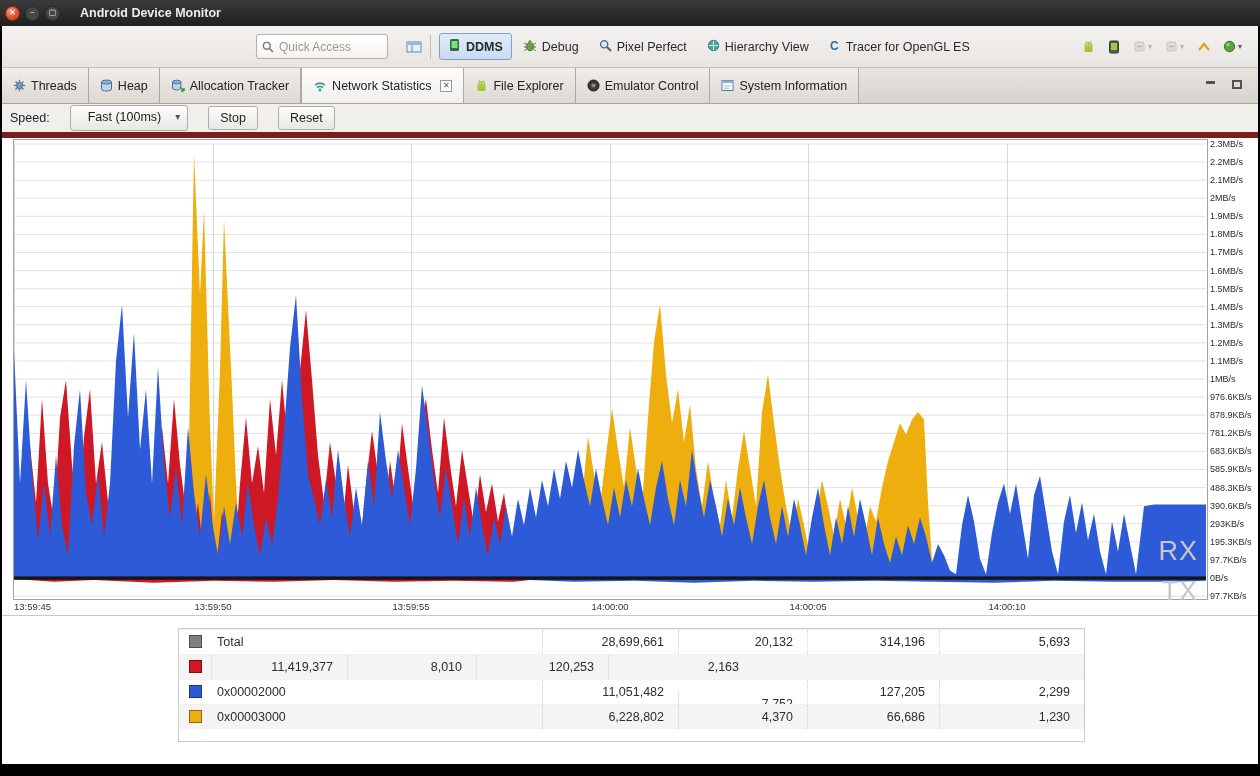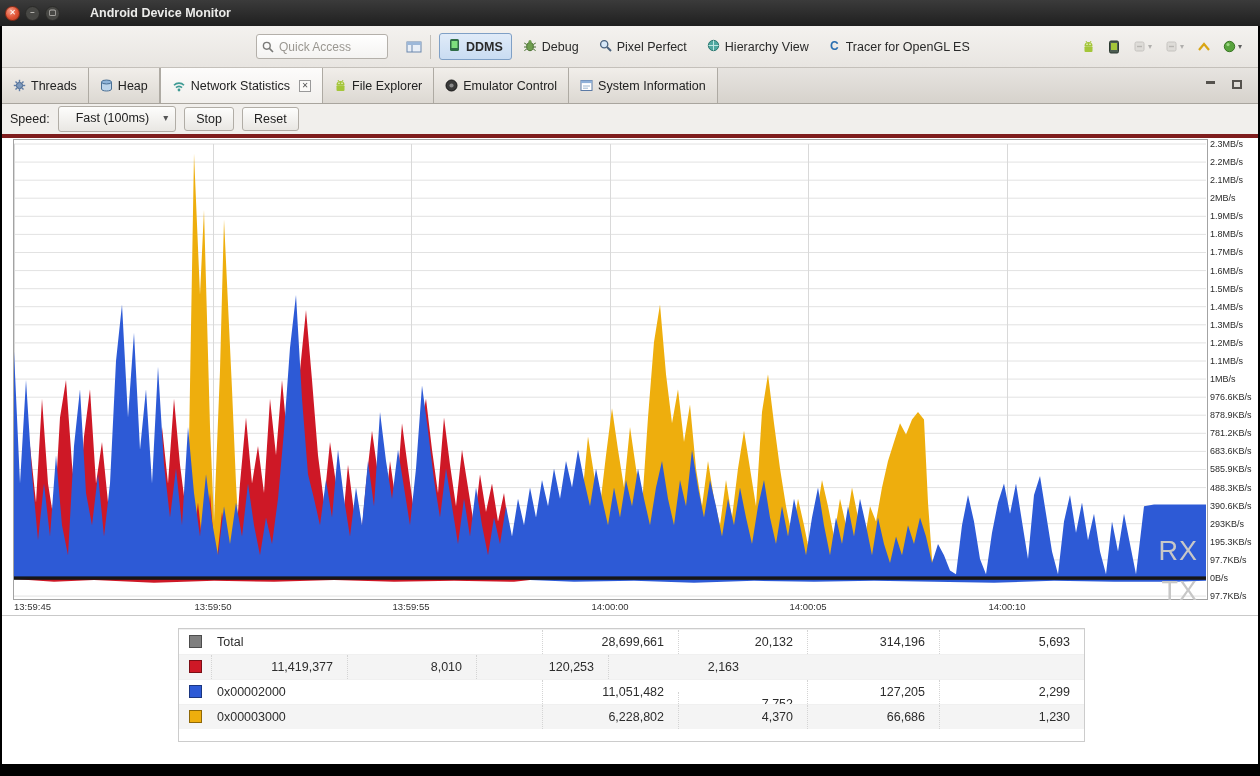--- a/index.html
+++ b/index.html
@@ -6,21 +6,21 @@
     font-family:"Liberation Sans", sans-serif; -webkit-font-smoothing:antialiased;}
   .win{position:absolute;left:2px;top:0;width:1256px;height:764px;background:#f1efec;}
   
   .titlebar{position:absolute;left:-2px;top:0;width:1260px;height:26px;
     background:linear-gradient(#3b3b3b,#1f1f1f);display:flex;align-items:center;}
   .wbtn{width:15px;height:15px;border-radius:50%;margin-left:5px;display:inline-flex;
     align-items:center;justify-content:center;background:#474744;border:1px solid #2a2a28;box-sizing:border-box;cursor:default;}
   .wbtn.close{background:radial-gradient(circle at 35% 30%, #f49c86, #e05335 55%, #b63a20);border-color:#8e2c16;}
   .wbtn .glyph{font-size:8px;line-height:8px;color:#efece7;}
   .wbtn.close .glyph{color:#fff;}
-  .wtitle{color:#ececea;font-weight:bold;font-size:12.5px;margin-left:30px;}
+  .wtitle{color:#ececea;font-weight:bold;font-size:12.5px;margin-left:20px;}
   
   .toolbar{position:absolute;left:0;top:26px;width:100%;height:42px;box-sizing:border-box;
     background:linear-gradient(#f4f2ef,#e8e5e1);border-bottom:1px solid #c4c0ba;
     display:flex;align-items:center;padding:0 10px;}
   .qa{margin-left:244px;width:132px;height:25px;border:1px solid #b4b0aa;border-radius:3px;
     background:linear-gradient(#ffffff,#f4f3f1);display:flex;align-items:center;box-sizing:border-box;}
   .qicon{margin:0 3px 0 5px;display:inline-flex;}
   .qinput{border:none;outline:none;background:transparent;width:96px;font-size:12px;color:#333;
     font-family:"Liberation Sans",sans-serif;}
   .qinput::placeholder{color:#9a9791;}
@@ -44,21 +44,21 @@
   .tab.active{background:linear-gradient(#fdfcfb,#f1efec);border-left:1px solid #aeaaa3;}
   .ticon{display:inline-flex;}
   .tclose{margin-left:4px;font-size:8px;line-height:10px;color:#555;border:1px solid #999;
     width:10px;height:10px;text-align:center;background:#fbfaf8;cursor:default;}
   .viewctl{margin-left:auto;display:flex;align-items:center;gap:12px;padding-right:12px;}
   .vicon{display:inline-flex;width:14px;height:12px;align-items:flex-start;cursor:default;}
   .minbar{width:9px;height:3px;background:#55524d;margin-top:1px;}
   .maxbox{width:10px;height:9px;border:2px solid #55524d;box-sizing:border-box;}
   
   .speedbar{position:absolute;left:0;top:104px;width:100%;height:34px;box-sizing:border-box;
-    background:#f1efec;border-bottom:4px solid #7f1d1d;display:flex;align-items:center;padding:0 8px;gap:8px;}
+    background:#f1efec;border-bottom:6px solid #7f1d1d;display:flex;align-items:center;padding:0 8px;gap:20px;}
   .slabel{font-size:12.5px;color:#222;}
   .combo{position:relative;height:24px;line-height:22px;border:1px solid #b1ada6;border-radius:3px;
     background:linear-gradient(#fdfdfc,#e9e7e3);padding:0 26px 0 17px;font-size:12.5px;color:#222;cursor:default;}
   .combo .chev{position:absolute;right:7px;top:0;font-size:10px;color:#555;}
   .btn{height:24px;border:1px solid #b1ada6;border-radius:3px;background:linear-gradient(#fdfdfc,#e9e7e3);
     padding:0 11px;font-size:12.5px;color:#222;font-family:"Liberation Sans",sans-serif;cursor:default;}
   
   .content{position:absolute;left:0;top:138px;width:100%;bottom:0;background:#fff;}
   .chart-area{position:absolute;left:0;top:0;width:100%;height:478px;background:#fff;
     border-bottom:1px solid #c9c9c9;box-sizing:border-box;}
@@ -231,20 +231,30 @@
           <span>Threads</span>
         </div>
         <div class="tab">
           <span class="ticon">
             <svg width="13" height="13">
               <path d="M1.5 3v7c0 1.2 2.2 2 5 2s5-.8 5-2V3" fill="#bcd4ea" stroke="#4a6f94"></path>
               <ellipse cx="6.5" cy="3" rx="5" ry="2" fill="#8fb4d9" stroke="#4a6f94"></ellipse>
             </svg>
           </span>
           <span>Heap</span>
+        </div>
+        <div class="tab">
+          <span class="ticon">
+            <svg width="14" height="13">
+              <path d="M1.5 3v6c0 1.1 1.9 1.9 4.2 1.9s4.2-.8 4.2-1.9V3" fill="#bcd4ea" stroke="#4a6f94"></path>
+              <ellipse cx="5.7" cy="3" rx="4.2" ry="1.8" fill="#8fb4d9" stroke="#4a6f94"></ellipse>
+              <path d="M9 8l4 4M13 12v-3M13 12h-3" stroke="#3a9b3a" stroke-width="1.6" fill="none"></path>
+            </svg>
+          </span>
+          <span>Allocation Tracker</span>
         </div>
         <div class="tab active">
           <span class="ticon">
             <svg width="14" height="12">
               <path d="M2 5.2a7 7 0 0 1 10 0" fill="none" stroke="#3f9b94" stroke-width="1.6"></path>
               <path d="M4 7.6a4.2 4.2 0 0 1 6 0" fill="none" stroke="#3f9b94" stroke-width="1.6"></path>
               <circle cx="7" cy="10" r="1.4" fill="#3f9b94"></circle>
             </svg>
           </span>
           <span>Network Statistics</span>

